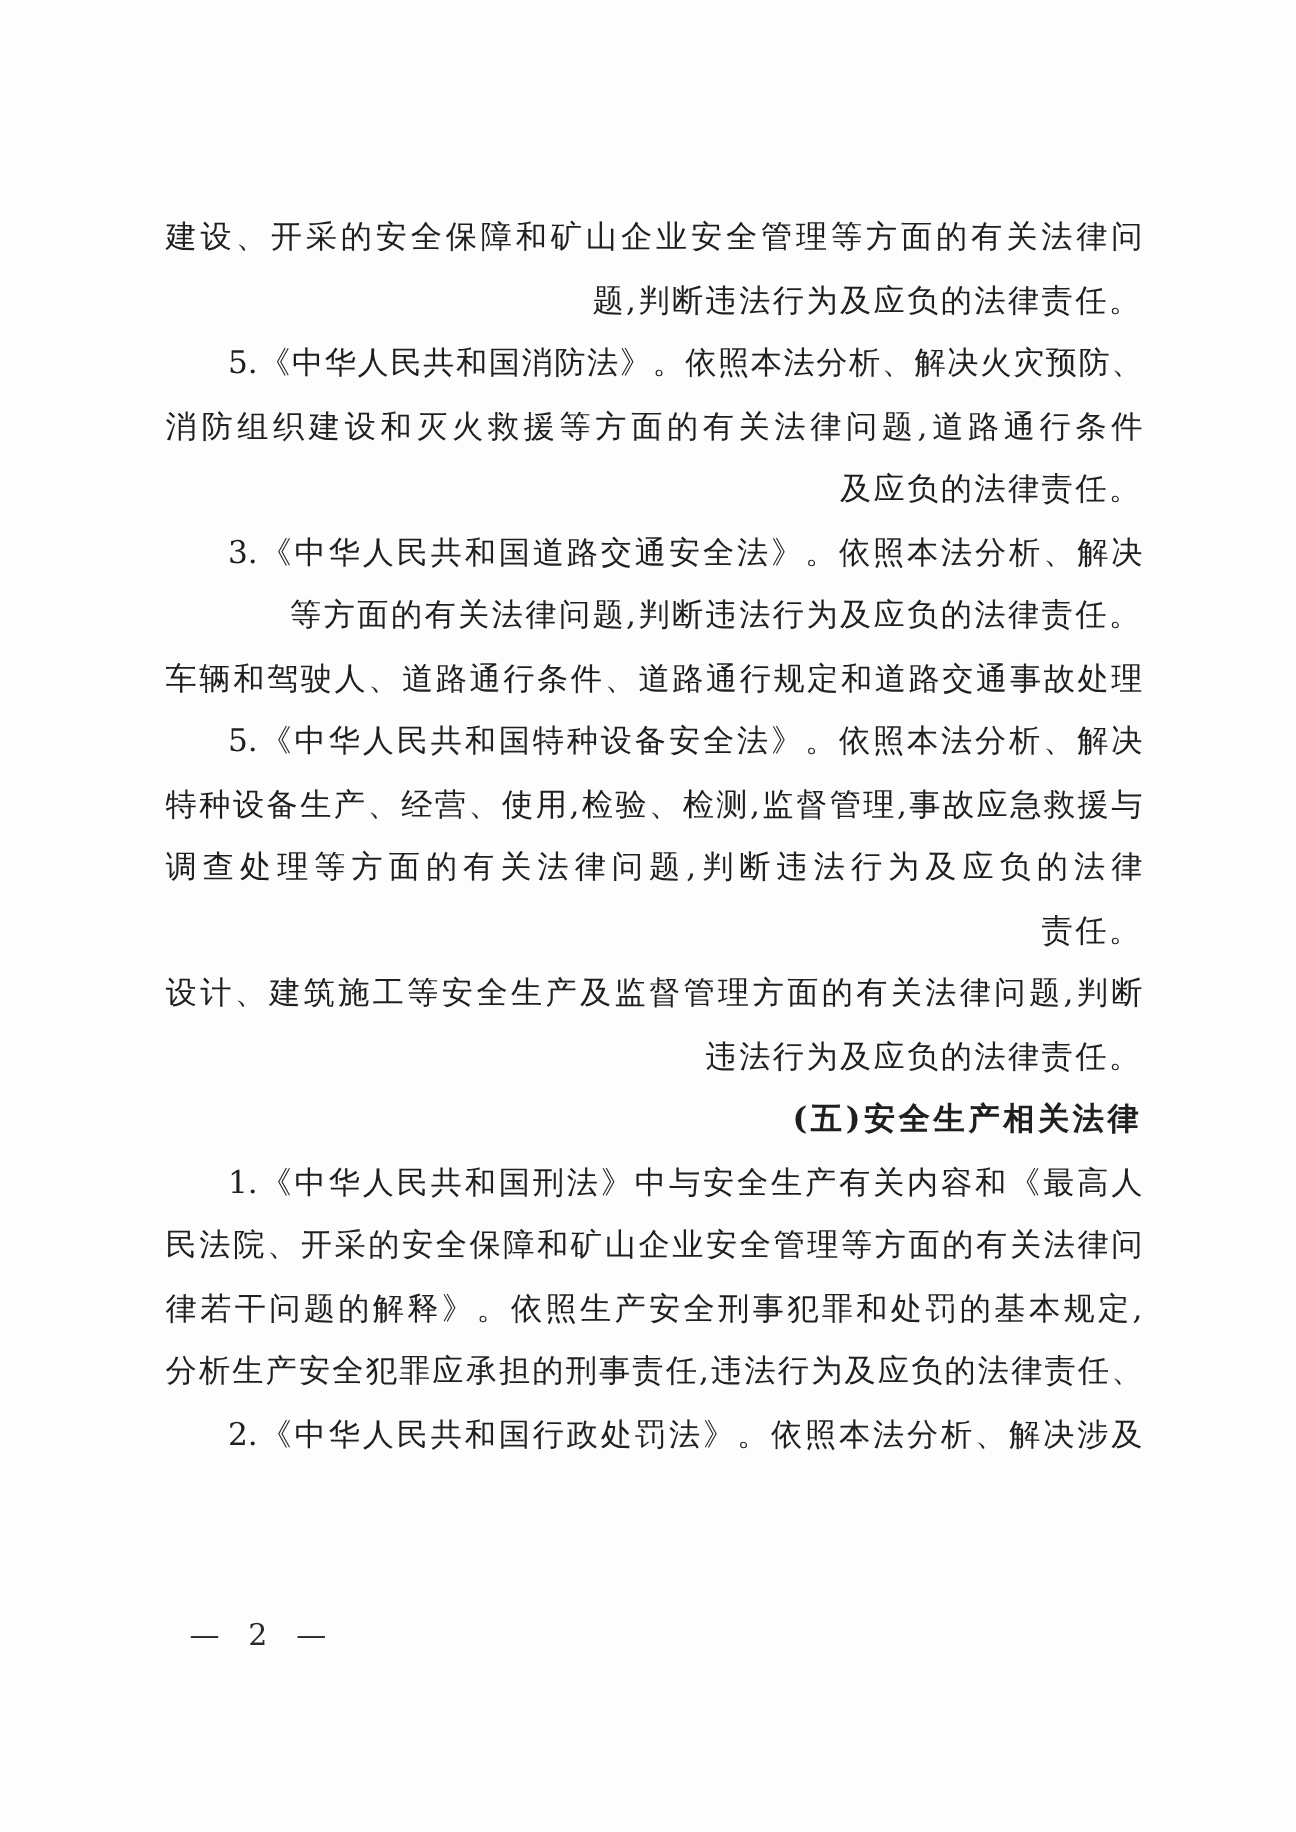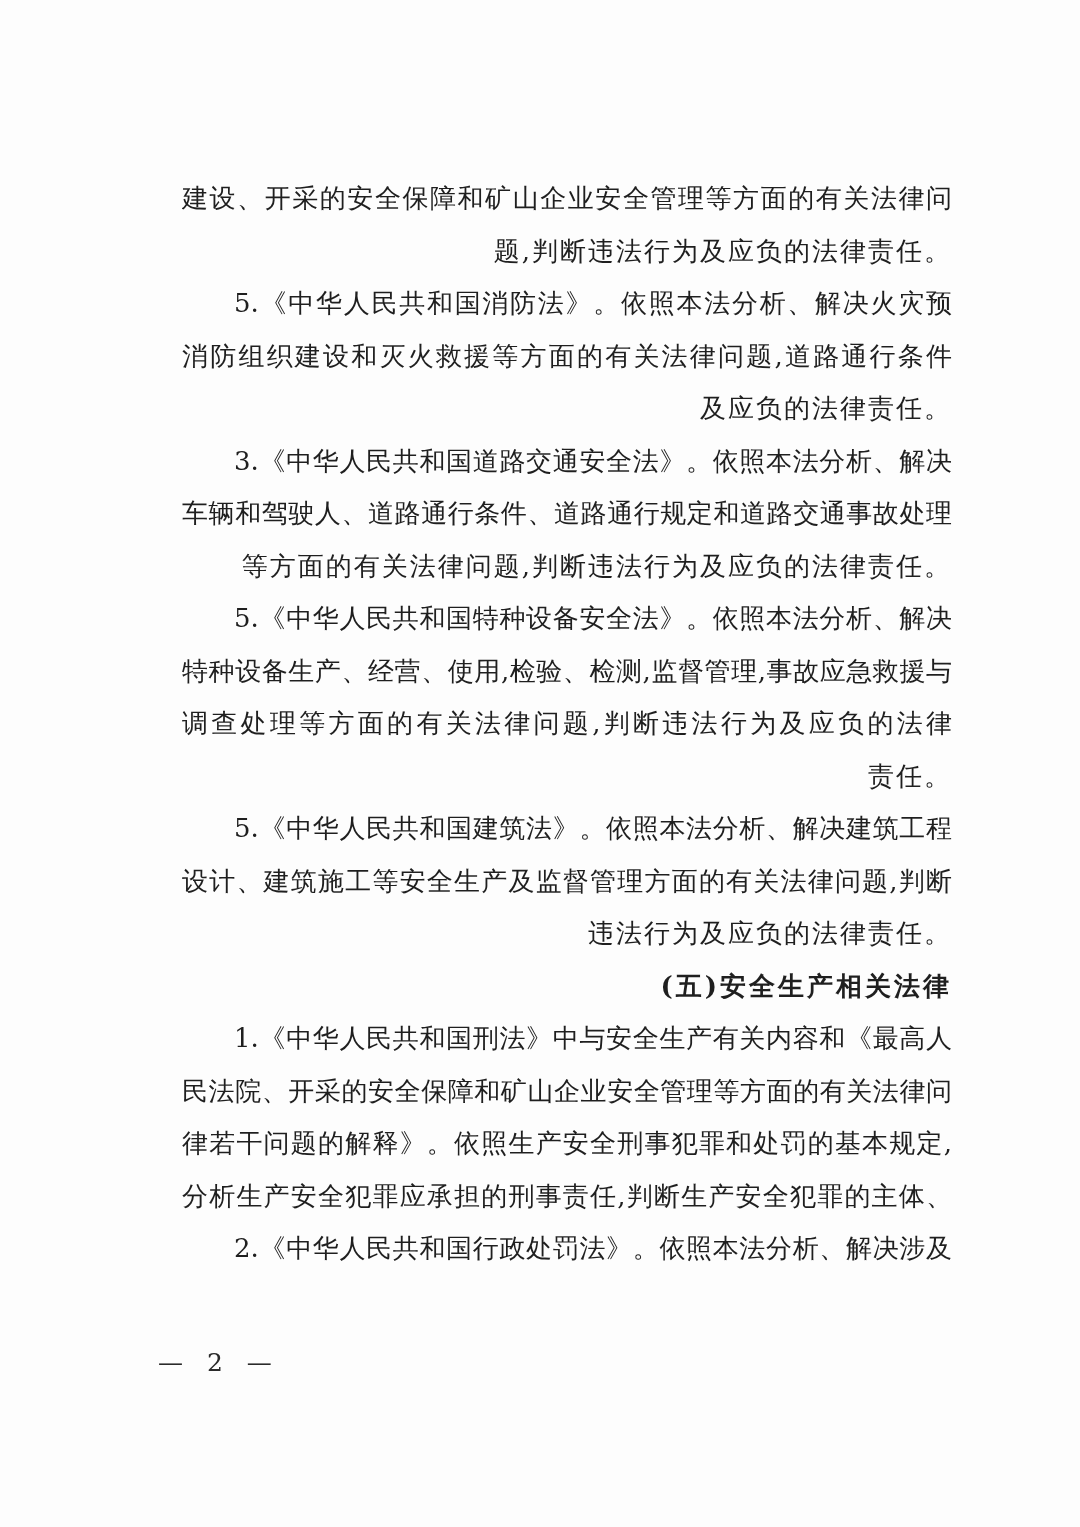--- a/index.html
+++ b/index.html
@@ -27,21 +27,20 @@
     font-size: 26px;
     color: #1f1f1f;
     white-space: nowrap;
     overflow: hidden;
   }
   .line.fill {
     text-align: justify;
     text-align-last: justify;
     text-justify: inter-character;
     white-space: normal;
-    margin-left: 44px;
   }
   .line.end {
     text-align: right;
     letter-spacing: 2px;
   }
   .line.indent {
     padding-left: 52px;
   }
   .line.heading {
     font-weight: 700;
@@ -63,32 +62,31 @@
 
 <div class="page">
 
   <div class="text-block">
     <div class="line fill">建设、开采的安全保障和矿山企业安全管理等方面的有关法律问</div>
     <div class="line end">题,判断违法行为及应负的法律责任。</div>
     <div class="line fill indent">5.《中华人民共和国消防法》。依照本法分析、解决火灾预防、</div>
     <div class="line fill">消防组织建设和灭火救援等方面的有关法律问题,道路通行条件</div>
     <div class="line end">及应负的法律责任。</div>
     <div class="line fill indent">3.《中华人民共和国道路交通安全法》。依照本法分析、解决</div>
+    <div class="line end">等方面的有关法律问题,判断违法行为及应负的法律责任。</div>
     <div class="line fill">车辆和驾驶人、道路通行条件、道路通行规定和道路交通事故处理</div>
-    <div class="line end">等方面的有关法律问题,判断违法行为及应负的法律责任。</div>
     <div class="line fill indent">5.《中华人民共和国特种设备安全法》。依照本法分析、解决</div>
     <div class="line fill">特种设备生产、经营、使用,检验、检测,监督管理,事故应急救援与</div>
     <div class="line fill">调查处理等方面的有关法律问题,判断违法行为及应负的法律</div>
     <div class="line end">责任。</div>
-    <div class="line fill indent">5.《中华人民共和国建筑法》。依照本法分析、解决建筑工程</div>
     <div class="line fill">设计、建筑施工等安全生产及监督管理方面的有关法律问题,判断</div>
     <div class="line end">违法行为及应负的法律责任。</div>
     <div class="line end indent heading">(五)安全生产相关法律</div>
     <div class="line fill indent">1.《中华人民共和国刑法》中与安全生产有关内容和《最高人</div>
     <div class="line fill">民法院、开采的安全保障和矿山企业安全管理等方面的有关法律问</div>
     <div class="line fill">律若干问题的解释》。依照生产安全刑事犯罪和处罚的基本规定,</div>
-    <div class="line fill">分析生产安全犯罪应承担的刑事责任,判断生产安全犯罪的主体、</div>
+    <div class="line fill">分析生产安全犯罪应承担的刑事责任,违法行为及应负的法律责任、</div>
     <div class="line fill indent">2.《中华人民共和国行政处罚法》。依照本法分析、解决涉及</div>
   </div>
 
   <div class="page-footer">— 2 —</div>
 
 </div>
 
 </body></html>

